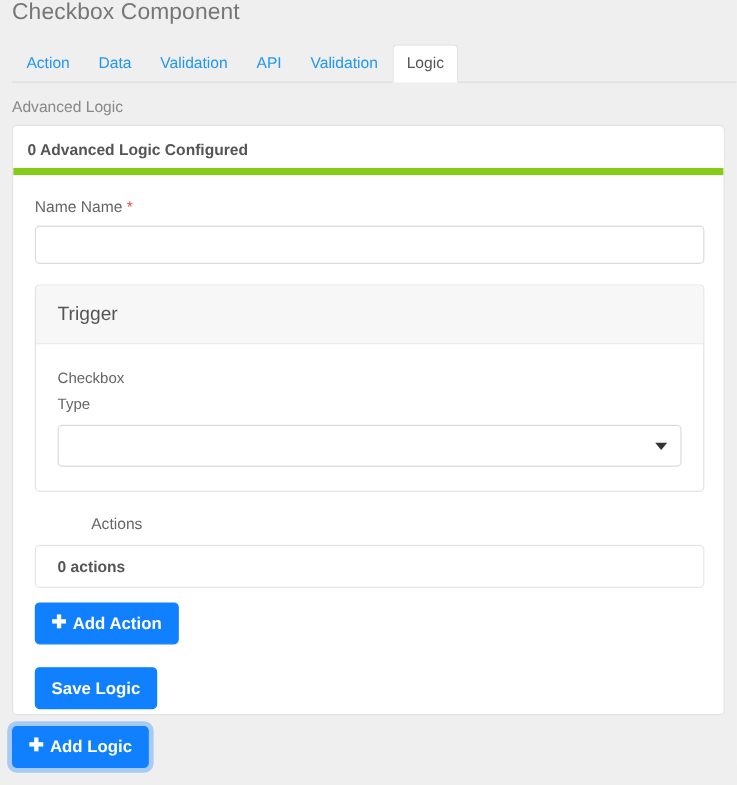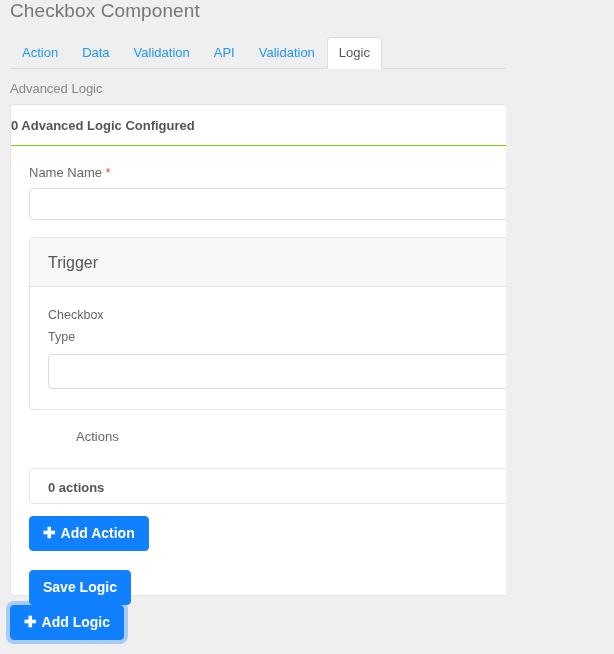--- a/index.html
+++ b/index.html
@@ -5,21 +5,21 @@
   * { box-sizing: border-box; }
   html, body {
     margin: 0; padding: 0;
     width: 614px; height: 654px;
     background: #efefef;
     font-family: "Liberation Sans", sans-serif;
     -webkit-font-smoothing: antialiased;
   }
   .page {
     position: relative;
-    width: 506px; height: 654px;
+    width: 614px; height: 654px;
     overflow: hidden;
     background: #efefef;
   }
 
   
   .component-title {
     position: absolute;
     left: 10px; top: -2px;
     font-size: 19px;
     color: #777777;
@@ -80,22 +80,22 @@
     position: absolute;
     left: 10px; top: 104px;
     width: 594px;
     height: 492px;
     background: #ffffff;
     border: 1px solid #e3e3e3;
     border-radius: 4px;
   }
   .panel-heading {
     height: 41px;
-    padding: 11px 14px 0 0;
-    border-bottom: 1px solid #84cc16;
+    padding: 11px 14px 0 12px;
+    border-bottom: 6px solid #84cc16;
     background: #ffffff;
     border-radius: 4px 4px 0 0;
   }
   .panel-heading-text {
     font-size: 13px;
     font-weight: bold;
     color: #555555;
     line-height: 18px;
   }
   .panel-body {
@@ -187,21 +187,21 @@
   
   .actions-label {
     margin-top: 18px;
     font-size: 13px;
     color: #666666;
     line-height: 18px;
     display: block;
     margin-left: 47px;
   }
   .actions-box {
-    margin-top: 22px;
+    margin-top: 8px;
     width: 558px;
     height: 36px;
     padding: 9px 0 0 18px;
     border: 1px solid #e6e6e6;
     border-radius: 4px;
     background: #ffffff;
   }
   .actions-box-text {
     font-size: 13px;
     font-weight: bold;

